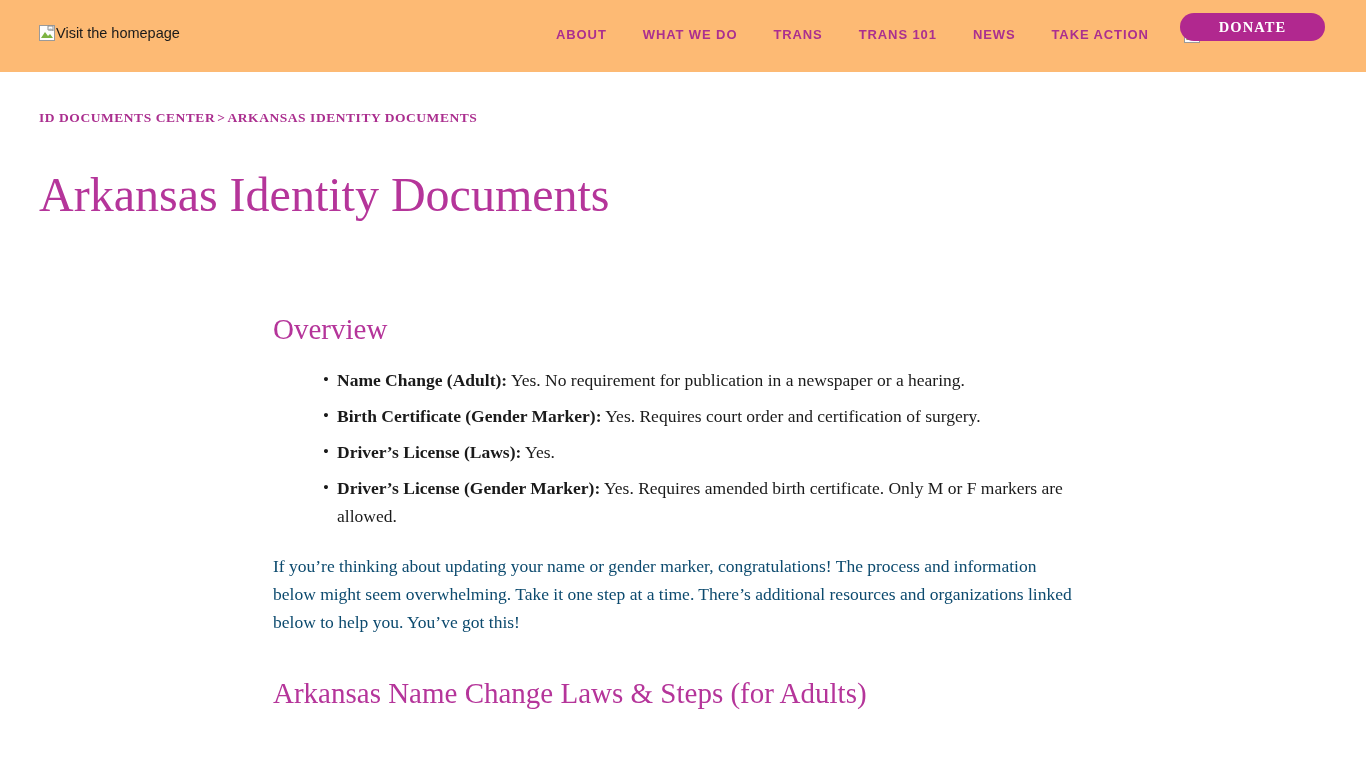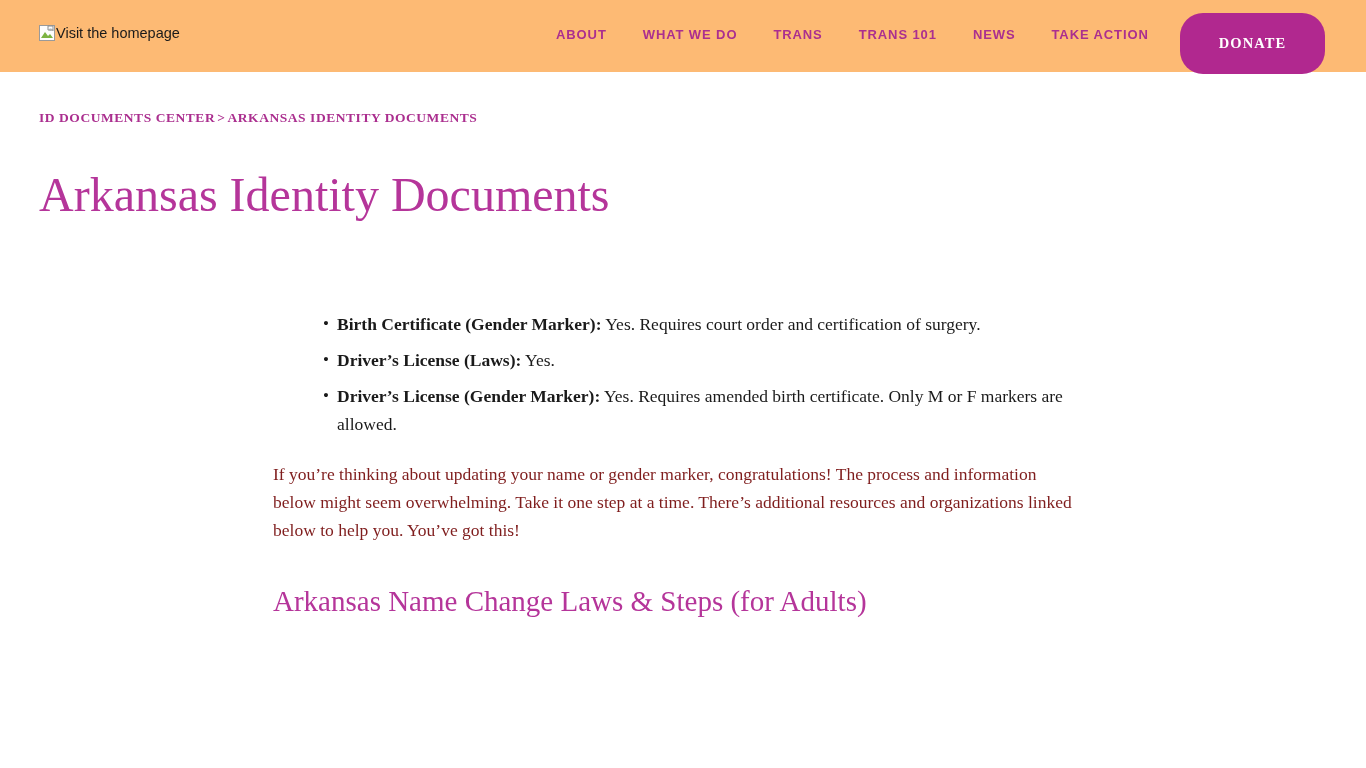--- a/index.html
+++ b/index.html
@@ -75,21 +75,21 @@
   .nav-img-link {
     display: inline-flex;
     align-items: center;
     padding: 0 11px;
   }
   .donate-btn {
     position: absolute;
     left: 1180px;
     top: 13px;
     width: 145px;
-    height: 61px;
+    height: 28px;
     border-radius: 23px;
     background: #b1288f;
     color: #ffffff;
     border: none;
     font-family: "Liberation Serif", "DejaVu Serif", serif;
     font-size: 14.5px;
     font-weight: bold;
     letter-spacing: 1.1px;
     cursor: pointer;
     display: flex;
@@ -164,21 +164,21 @@
     font-size: 17px;
     line-height: 28px;
   }
   .overview-list li .lbl { font-weight: bold; }
 
   .body-para {
     margin: 22px 0 0 0;
     font-family: "Liberation Serif", "DejaVu Serif", serif;
     font-size: 17.5px;
     line-height: 28px;
-    color: #7f1d1d;
+    color: #0c4a6e;
     width: 800px;
   }
 
   .next-heading {
     margin: 38px 0 0 0;
     font-family: "Liberation Serif", "DejaVu Serif", serif;
     font-size: 29px;
     font-weight: normal;
     line-height: 38px;
     color: #b5359a;
@@ -227,22 +227,27 @@
 </header>
 
 <div class="breadcrumb">
   <a href="#">ID DOCUMENTS CENTER</a><span class="crumb-sep">&gt;</span><span>ARKANSAS IDENTITY DOCUMENTS</span>
 </div>
 
 <h1 class="page-title">Arkansas Identity Documents</h1>
 
 <main class="content-wrap">
 
+  <h2 class="section-title">Overview</h2>
 
   <ul class="overview-list">
+    <li>
+      <span class="lbl">Name Change (Adult):</span>
+      <span>Yes. No requirement for publication in a newspaper or a hearing.</span>
+    </li>
     <li>
       <span class="lbl">Birth Certificate (Gender Marker):</span>
       <span>Yes. Requires court order and certification of surgery.</span>
     </li>
     <li>
       <span class="lbl">Driver’s License (Laws):</span>
       <span>Yes.</span>
     </li>
     <li>
       <span class="lbl">Driver’s License (Gender Marker):</span>

